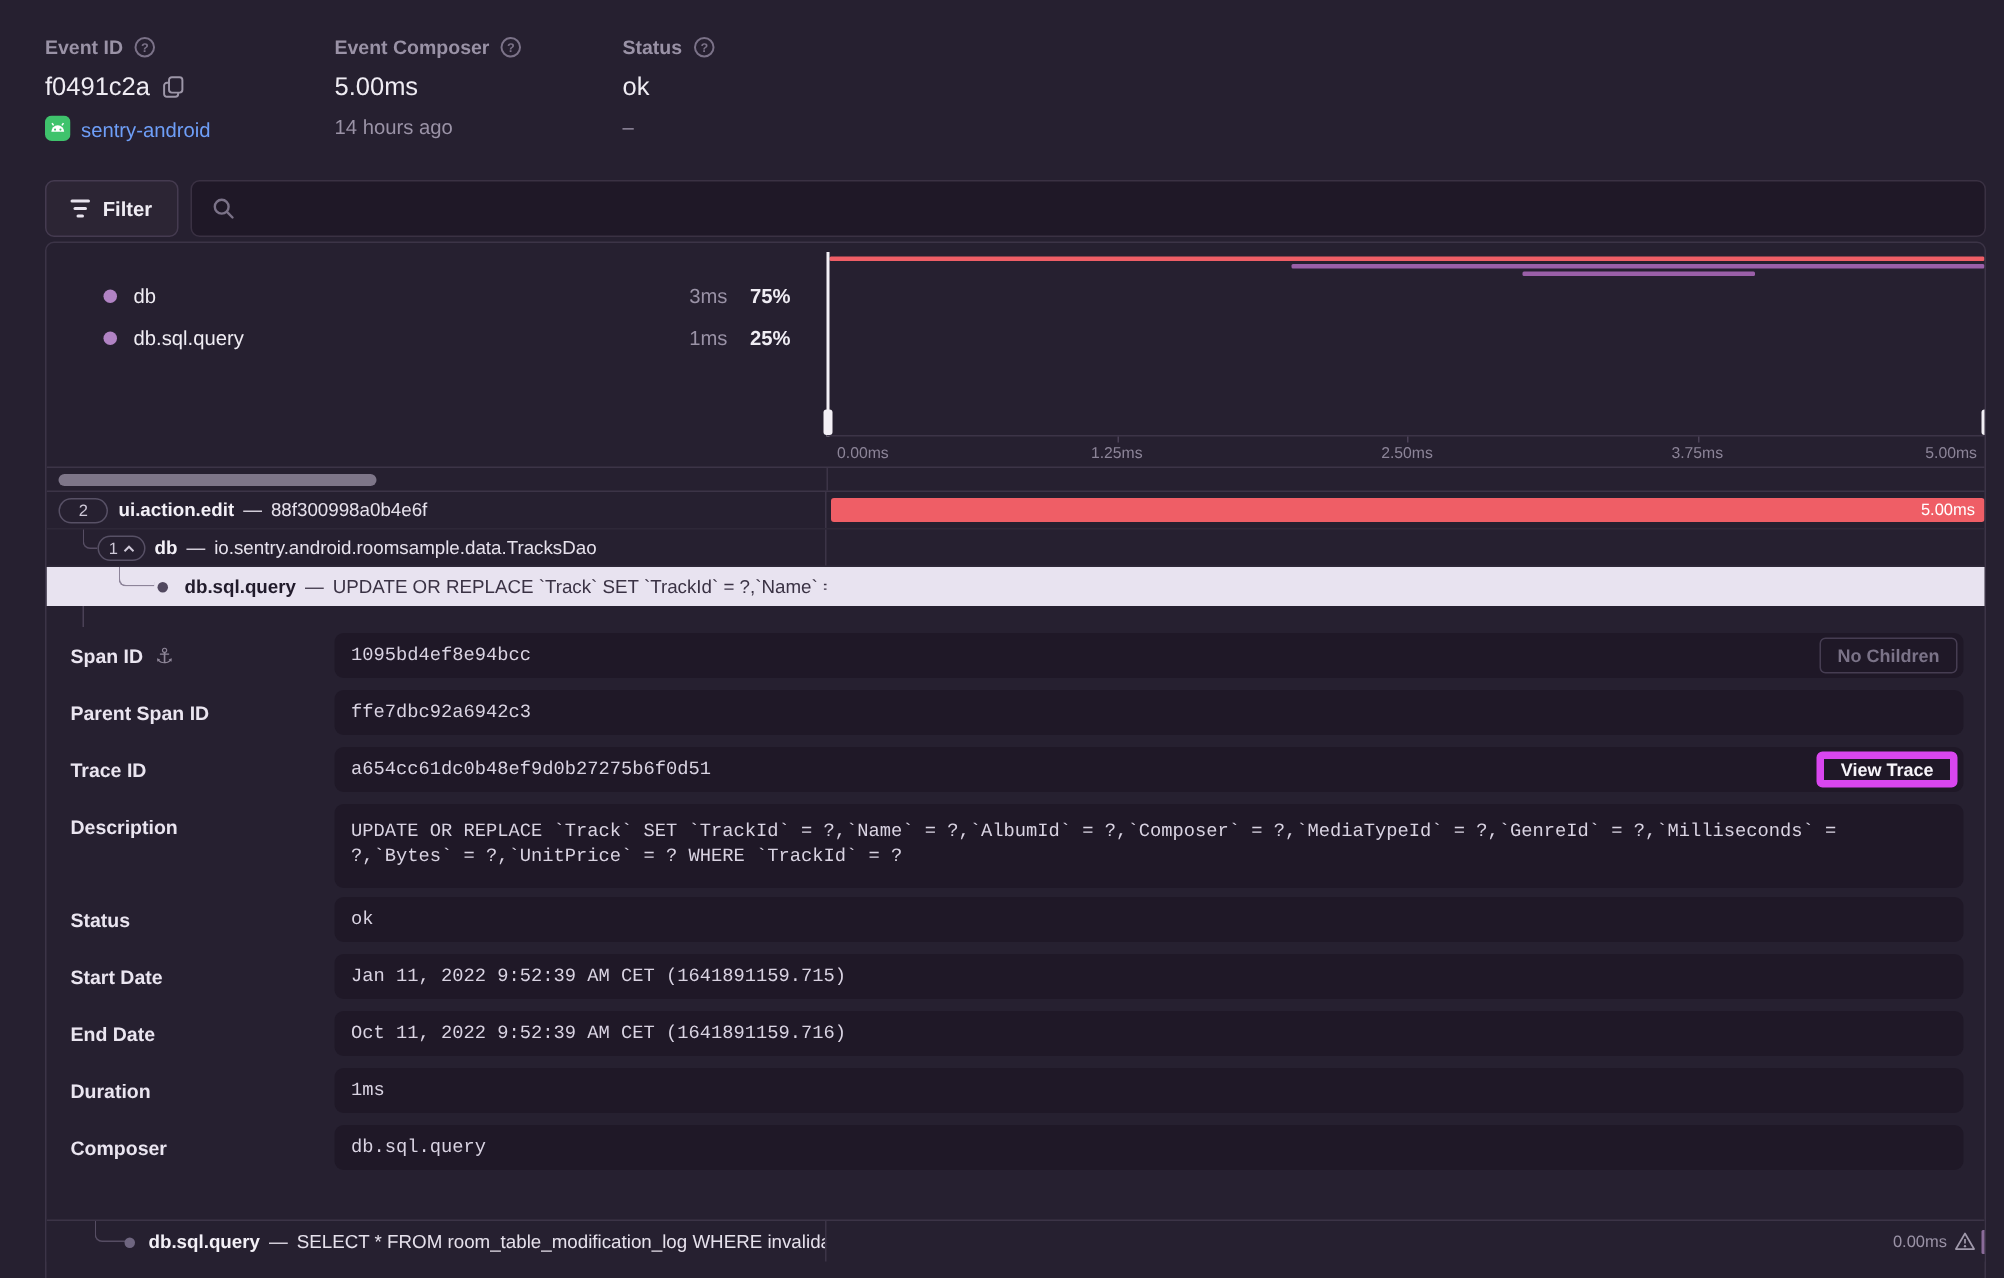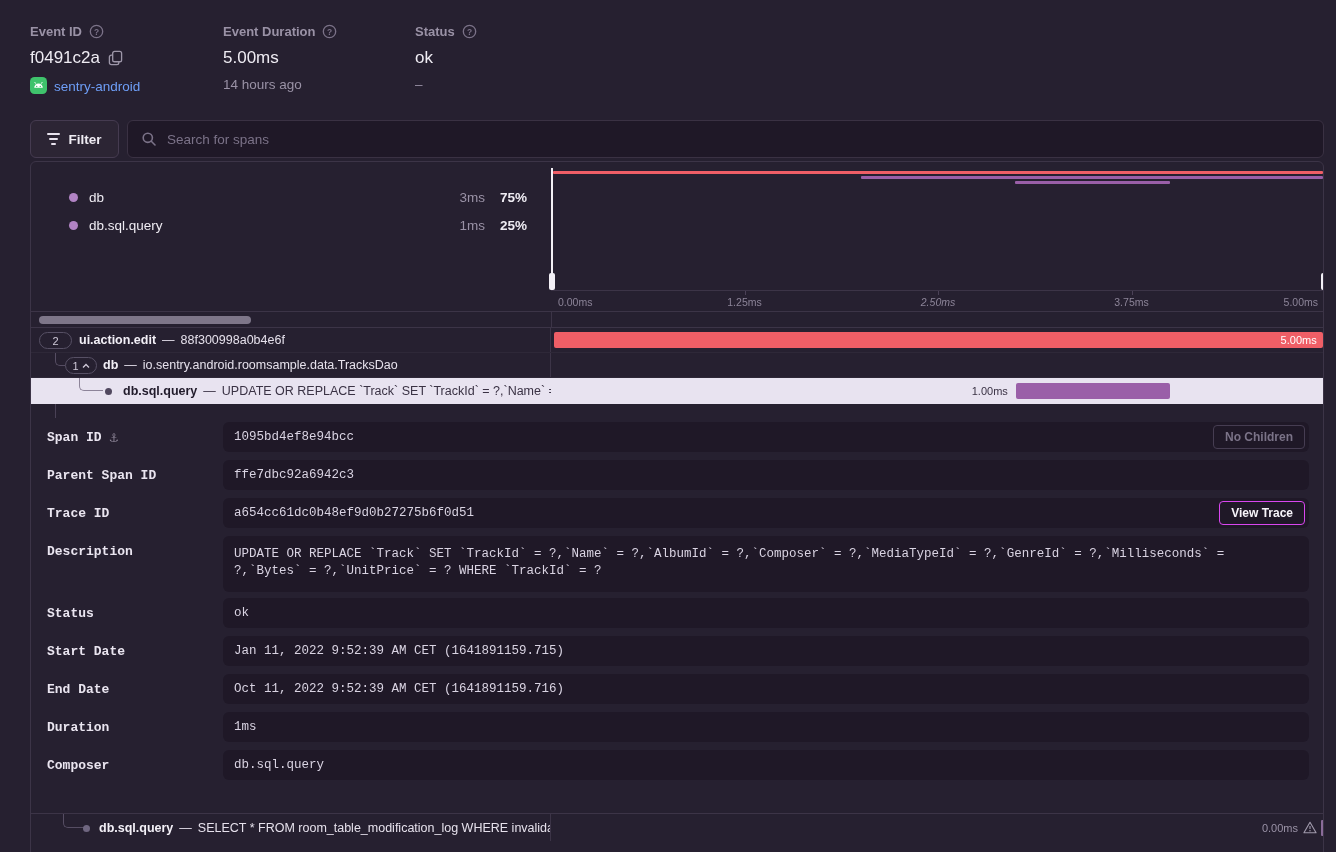--- a/index.html
+++ b/index.html
@@ -89,35 +89,35 @@
   .tdot  { position:absolute; width:7px; height:7px; border-radius:50%; background:#6f6680; }
   .t-row.selected .tdot { background:#51485f; }
   .t-bar { position:absolute; top:4px; height:16px; border-radius:2px; }
   .t-bar .inbar { position:absolute; right:6px; top:0; line-height:16px; font-size:11px; color:#ffffff; }
   .dur-label { position:absolute; top:0; line-height:25px; font-size:11px; color:#9a92a6; }
   .t-row.selected .dur-label { color:#3a3244; }
   .row-div { border-bottom:1px solid #2e2838; }
 
   
   .d-row { position:absolute; left:0; width:1294px; }
-  .d-label { position:absolute; left:16px; top:0; height:30px; display:flex; align-items:center; gap:8px; font-size:13px; font-weight:bold; color:#eae5f0;font-family:Liberation Mono, monospace; }
+  .d-label { position:absolute; left:16px; top:0; height:30px; display:flex; align-items:center; gap:8px; font-size:13px; font-weight:bold; color:#eae5f0; }
   .d-box {
     position:absolute; left:192px; top:0; width:1086px; background:#1f1827; border-radius:6px;
     font-family:"Liberation Mono","DejaVu Sans Mono",monospace; font-size:12.5px; color:#d9d3e2;
     padding:7px 11px; line-height:17px; height:30px; white-space:nowrap; overflow:hidden;
   }
   .d-box.tall { height:56px; padding-top:10px; white-space:normal; overflow:visible; }
   .d-btn {
     position:absolute; right:4px; top:3px; height:24px; padding:0 11px;
     border-radius:4px; background:transparent;
     font-family:"Liberation Sans","DejaVu Sans",sans-serif; font-size:12px; font-weight:bold;
     display:flex; align-items:center; cursor:pointer;
   }
   .d-btn.disabled { border:1px solid #463d52; color:#7b7388; cursor:default; }
-  .d-btn.active { border:1px solid #d946ef; color:#f7f4fa; }
+  .d-btn.active { border:5px solid #d946ef; color:#f7f4fa; }
   .anchor-ic { font-size:14px; color:#8e8698; cursor:pointer; font-weight:normal; }
 
   .bottom-row { border-top:1px solid #3c3447; background:#262030; }
   .bottom-right-wrap { position:absolute; right:8px; top:0; height:100%; display:flex; align-items:center; gap:5px; }
   .zero-bar { position:absolute; right:1px; top:6px; width:3px; height:16px; border-radius:1px; }
 </style>
 </head>
 <body>
 
 <div class="app">
@@ -145,21 +145,21 @@
           <line x1="11.3" y1="6.6" x2="12.3" y2="5.1" stroke="#ffffff" stroke-width="1"></line>
           <circle cx="6.7" cy="9.4" r="0.7" fill="#3fc36c"></circle>
           <circle cx="10.3" cy="9.4" r="0.7" fill="#3fc36c"></circle>
         </svg>
       <span class="link">sentry-android</span>
     </div>
   </div>
 
   <div class="hdr-block" style="left:223px;">
     <div class="hdr-label">
-      <span>Event Duration</span>
+      <span>Event Composer</span>
       <svg width="15" height="15" viewBox="0 0 16 16">
           <circle cx="8" cy="8" r="6.6" fill="none" stroke="#7b7288" stroke-width="1.4"></circle>
           <text x="8" y="11.2" font-size="9" fill="#7b7288" text-anchor="middle" font-weight="bold">?</text>
         </svg>
     </div>
     <div class="hdr-value">
         <span>5.00ms</span>
       </div>
     <div class="hdr-sub">
         <span>14 hours ago</span>
@@ -189,21 +189,20 @@
           <i style="width:9px;"></i>
           <i style="width:5px;"></i>
       </span>
       <span>Filter</span>
     </div>
     <div class="search-box">
       <svg width="16" height="16" viewBox="0 0 16 16">
           <circle cx="6.8" cy="6.8" r="4.6" fill="none" stroke="#7b7288" stroke-width="1.6"></circle>
           <line x1="10.3" y1="10.3" x2="14" y2="14" stroke="#7b7288" stroke-width="1.6" stroke-linecap="round"></line>
         </svg>
-      <input type="text" placeholder="Search for spans" style="">
     </div>
   </div>
 
   <div class="panel">
 
     <div class="legend">
       <div class="legend-row" style="top:21px;">
         <span class="legend-dot"></span>
         <span class="legend-op">db</span>
         <span class="legend-dur">3ms</span>
@@ -226,21 +225,21 @@
         </div>
       <div class="mm-handle" style="right:0;">
           <span class="grip"></span>
         </div>
       <div class="mm-axis">
         <span class="tick" style="left:25%;"></span>
         <span class="tick" style="left:50%;"></span>
         <span class="tick" style="left:75%;"></span>
         <span class="lbl" style="left:7px;">0.00ms</span>
         <span class="lbl" style="left:25%; transform:translateX(-50%);">1.25ms</span>
-        <span class="lbl" style="left:50%; transform:translateX(-50%);font-style:italic;">2.50ms</span>
+        <span class="lbl" style="left:50%; transform:translateX(-50%);">2.50ms</span>
         <span class="lbl" style="left:75%; transform:translateX(-50%);">3.75ms</span>
         <span class="lbl" style="right:7px;">5.00ms</span>
       </div>
     </div>
 
     <div class="scroll-row">
       <span class="vsep"></span>
       <div class="scroll-thumb"></div>
     </div>
 
@@ -283,24 +282,20 @@
     <div class="t-row selected" style="top:216px; height:26px;">
       <div class="t-left">
         <div class="elbow" style="left:48px; top:-4px; width:24px; height:17px; border-color:#8d8499;"></div>
         <span class="tdot" style="left:74px; top:10px;"></span>
         <div class="t-text" style="left:92px;">
           <span class="op">db.sql.query</span>
           <span class="sep">—</span>
           <span>UPDATE OR REPLACE `Track` SET `TrackId` = ?,`Name` = ?,`AlbumId` = ?,`Composer` = ?,`MediaTypeId` = ?,`GenreId` = ?,`Milliseconds` = ?,`Bytes` = ?,`UnitPrice` = ? WHERE `TrackId` = ?</span>
         </div>
       </div>
-      <div class="t-right">
-        <span class="dur-label" style="right:calc(40% + 8px); line-height:26px;">1.00ms</span>
-        <div class="t-bar" style="top: 5px; height: 16px; left: 60%; width: 20%; background: rgb(154, 95, 168);"></div>
-      </div>
     </div>
 
     <span class="stub" style="left:24px; top:242px; height:14px;"></span>
 
     <div>
 
       <div class="d-row" style="top:260px;">
         <div class="d-label">
           <span>Span ID</span>
           <span class="anchor-ic">⚓</span>

